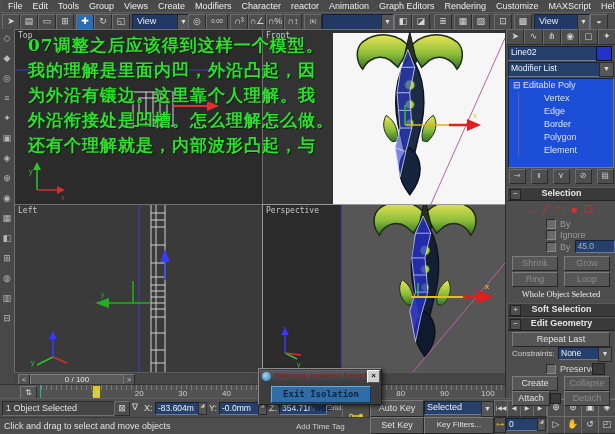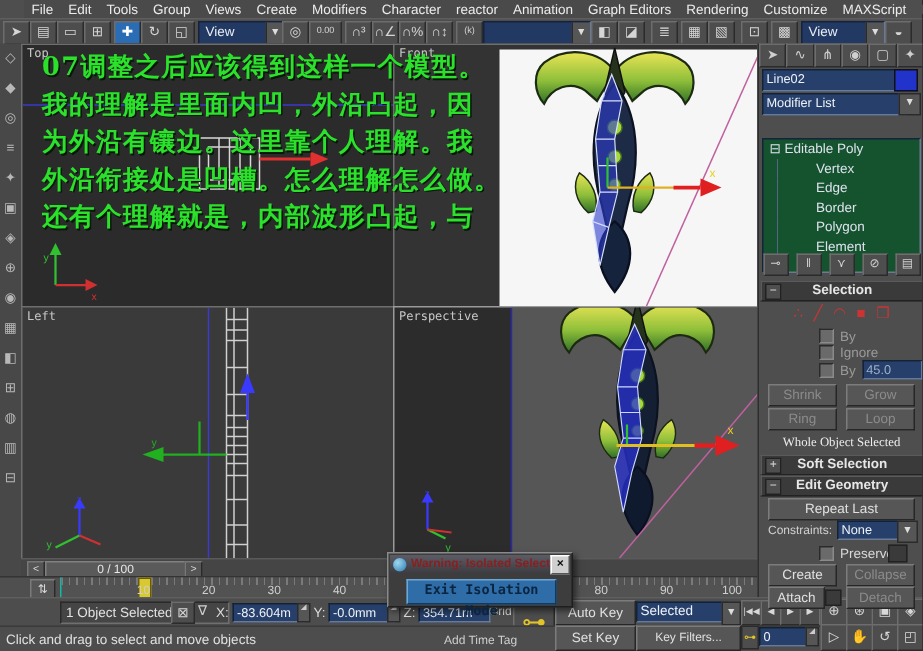--- a/index.html
+++ b/index.html
@@ -1,20 +1,20 @@
 <!DOCTYPE html>
 <html><head>
 <meta charset="utf-8">
 <style>
   html,body{margin:0;padding:0;background:#222;}
   .stage{position:relative;width:615px;height:434px;background:#4e4e4e;overflow:hidden;
          font-family:"Liberation Sans",sans-serif;color:#e2e2e2;-webkit-user-select:none;}
   .abs{position:absolute;}
   
-  .menubar{left:16px;top:0;width:556px;height:12px;background:#4a4a4a;display:flex;align-items:center;
+  .menubar{left:3px;top:0;width:556px;height:12px;background:#4a4a4a;display:flex;align-items:center;
            font-size:9px;color:#ececec;gap:0;}
   .menu-item{padding:0 5px;cursor:default;white-space:nowrap;}
   
   .toolbar{left:0;top:12px;width:615px;height:17px;background:#4d4d4d;border-top:1px solid #5e5e5e;border-bottom:1px solid #353535;}
   .tb-btn{position:absolute;top:1px;width:16px;height:14px;background:#4d4d4d;border:1px solid;
           border-color:#6d6d6d #2b2b2b #2b2b2b #6d6d6d;color:#d6d6d6;font-size:9px;line-height:13px;text-align:center;overflow:hidden;}
   .tb-btn.active{background:#2a6db5;color:#fff;}
   .tb-dd{position:absolute;top:1px;height:14px;background:#223a63;border:1px solid;border-color:#15233d #6a7a94 #6a7a94 #15233d;
          color:#e8ecf4;font-size:9px;line-height:12px;padding-left:4px;}
   .tb-dd .arrow{position:absolute;right:0;top:0;width:11px;height:100%;background:#565656;border-left:1px solid #2b2b2b;
@@ -50,21 +50,21 @@
   .tb-ticks{position:absolute;left:0;top:0;right:0;height:5px;
             background:repeating-linear-gradient(90deg,#7a7a7a 0 1px,transparent 1px 5px);}
   .tb-num{position:absolute;top:4px;font-size:8px;color:#cfcfcf;transform:translateX(-50%);}
   .tb-marker{position:absolute;top:0;width:7px;height:14px;background:#d8c832;border:1px solid #6a5a10;}
   .mini-curve{position:absolute;left:20px;top:1px;width:15px;height:12px;background:#565656;border:1px solid;
               border-color:#7a7a7a #2a2a2a #2a2a2a #7a7a7a;font-size:8px;line-height:11px;text-align:center;color:#ddd;}
   
   .statusrow{left:0;top:398px;width:615px;height:19px;background:#4d4d4d;border-top:1px solid #5f5f5f;}
   .promptrow{left:0;top:417px;width:615px;height:17px;background:#4d4d4d;border-top:1px solid #3a3a3a;
              font-size:9px;color:#e0e0e0;}
-  .sunken{background:#454545;border:1px solid;border-color:#2a2a2a #6f6f6f #6f6f6f #2a2a2a;margin-left:38px;}
+  .sunken{background:#454545;border:1px solid;border-color:#2a2a2a #6f6f6f #6f6f6f #2a2a2a;}
   .field{background:#26406b;border:1px solid;border-color:#142238 #6a7a94 #6a7a94 #142238;color:#eef2f8;
          font-size:8.5px;line-height:11px;padding:0 2px;white-space:nowrap;overflow:hidden;}
   .spin{width:7px;background:#565656;border:1px solid #2b2b2b;color:#ccc;font-size:5px;line-height:5px;text-align:center;}
   .lbl{font-size:9px;color:#dcdcdc;}
   .btn{background:#565656;border:1px solid;border-color:#7c7c7c #262626 #262626 #7c7c7c;color:#e0e0e0;
        font-size:9px;text-align:center;overflow:hidden;}
   .btn.disabled{color:#8b8b8b;}
   .navgrid-btn{position:absolute;width:16px;height:16px;background:#4d4d4d;border:1px solid;
                border-color:#6d6d6d #2b2b2b #2b2b2b #6d6d6d;color:#d8d8d8;font-size:9px;line-height:15px;text-align:center;}
   .pb-btn{position:absolute;width:12px;height:15px;background:#4d4d4d;border:1px solid;
@@ -74,22 +74,22 @@
   
   .cpanel{left:505px;top:29px;width:110px;height:369px;background:#4e4e4e;border-left:1px solid #2e2e2e;font-size:9px;}
   .cp-tabs{position:absolute;left:0;top:0;width:110px;height:15px;display:flex;}
   .cp-tab{flex:1;height:14px;background:#4e4e4e;border:1px solid;border-color:#6d6d6d #2b2b2b #2b2b2b #6d6d6d;
           color:#cfcfcf;font-size:9px;line-height:13px;text-align:center;}
   .cp-name{position:absolute;left:2px;top:17px;width:84px;height:13px;}
   .cp-swatch{position:absolute;left:90px;top:17px;width:14px;height:13px;background:#2233cc;border:1px solid #111;}
   .cp-modlist{position:absolute;left:2px;top:33px;width:90px;height:13px;}
   .cp-modarrow{position:absolute;left:93px;top:33px;width:13px;height:13px;background:#565656;border:1px solid #2b2b2b;
                color:#ddd;font-size:7px;line-height:12px;text-align:center;}
-  .cp-stack{position:absolute;left:2px;top:49px;width:104px;height:88px;background:#14532d;
-            border:1px solid;border-color:#15233d #6a7a94 #6a7a94 #15233d;color:#dde2ee;overflow:hidden;margin-top:14px;}
+  .cp-stack{position:absolute;left:2px;top:49px;width:104px;height:88px;background:#1d4ed8;
+            border:1px solid;border-color:#15233d #6a7a94 #6a7a94 #15233d;color:#dde2ee;overflow:hidden;}
   .stack-row{height:13px;line-height:13px;white-space:nowrap;padding-left:4px;}
   .stack-row.sub{padding-left:35px;background:
       linear-gradient(90deg,transparent 9px,#55648a 9px,#55648a 10px,transparent 10px);}
   .cp-ops{position:absolute;left:0px;top:139px;width:110px;height:16px;display:flex;justify-content:space-around;align-items:center;}
   .op-icon{width:15px;height:13px;background:#4e4e4e;border:1px solid;border-color:#6d6d6d #2b2b2b #2b2b2b #6d6d6d;
            color:#d0d0d0;font-size:8px;line-height:12px;text-align:center;}
   .rollout{position:absolute;left:1px;width:107px;height:12px;background:#3a3a3a;border:1px solid;
            border-color:#5a5a5a #222 #222 #5a5a5a;color:#e6e6e6;font-weight:bold;text-align:center;line-height:11px;}
   .rollout .pm{position:absolute;left:2px;top:1px;width:9px;height:9px;background:#4e4e4e;border:1px solid #222;
                font-weight:normal;font-size:8px;line-height:8px;text-align:center;color:#ddd;}

